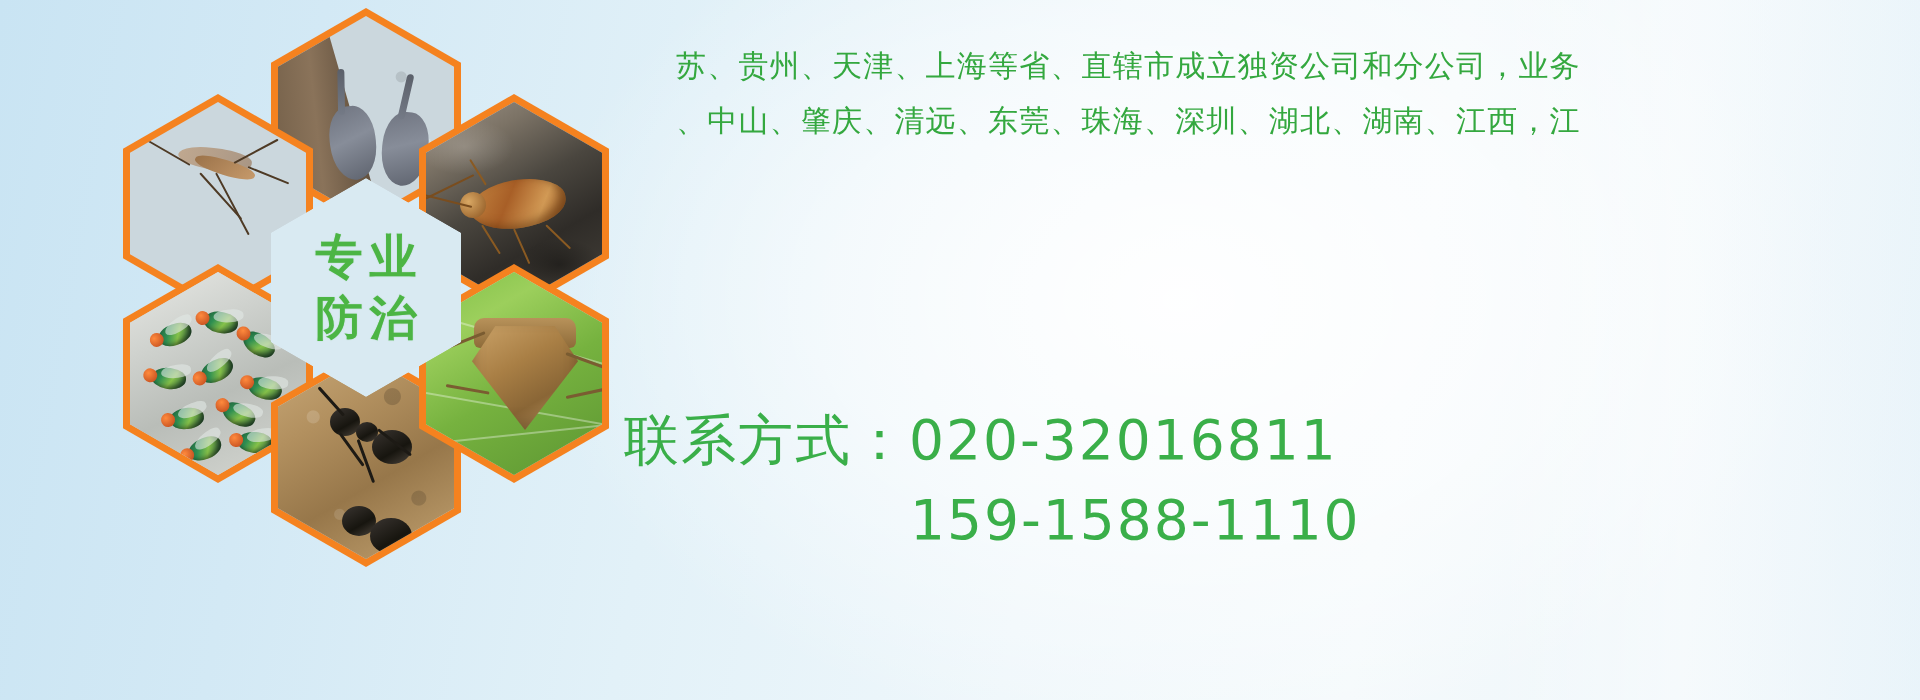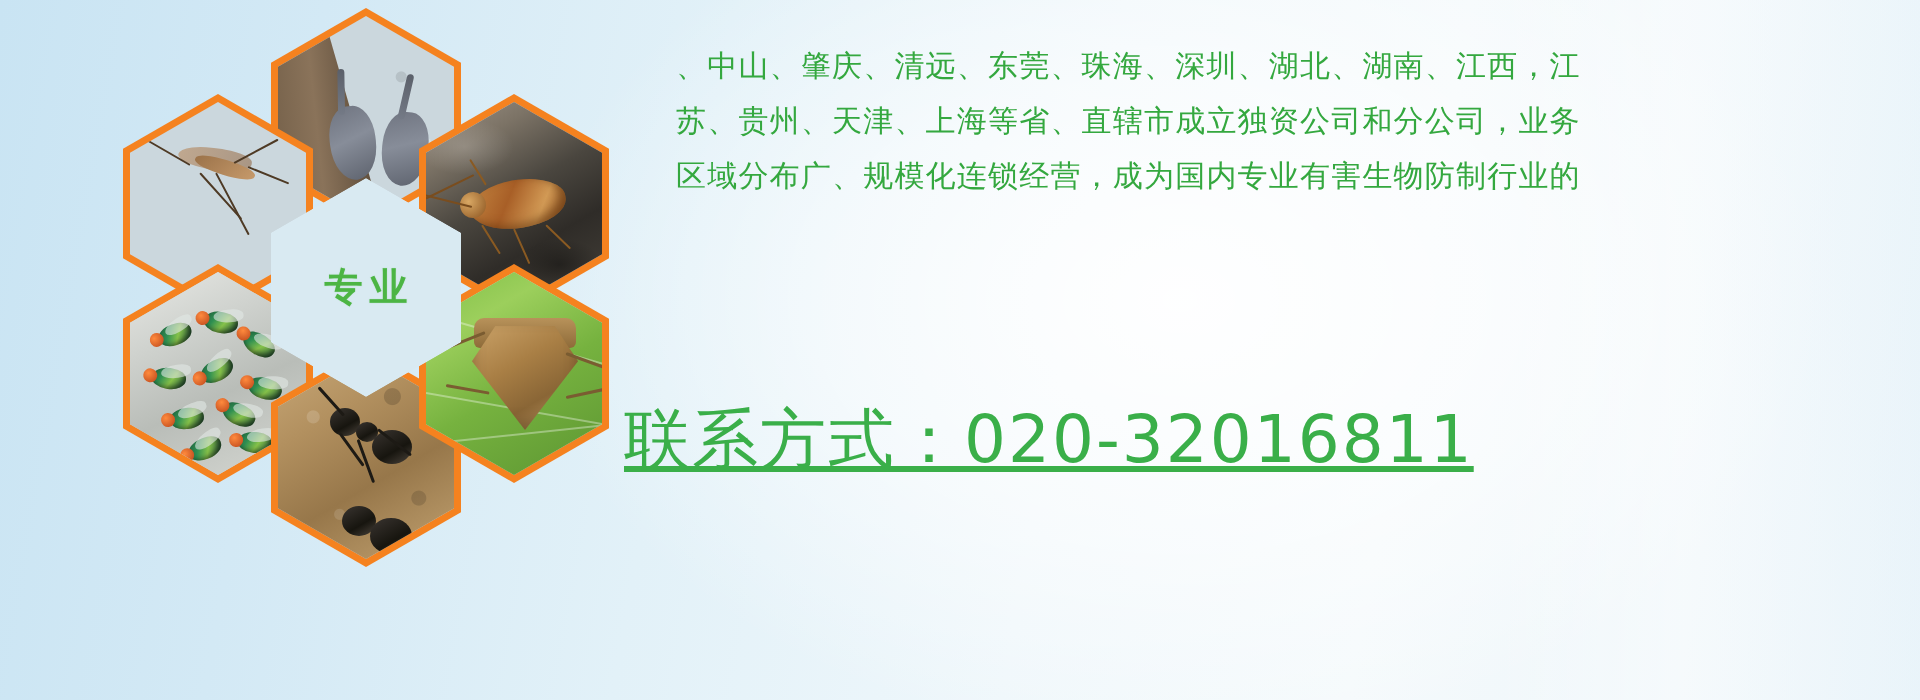--- a/index.html
+++ b/index.html
@@ -60,21 +60,21 @@
   
   .h-center{background:transparent;}
   .h-center .inner{
     width:190px;height:219px;
     background:#d9eaf2;
     display:flex;flex-direction:column;
     align-items:center;justify-content:center;
   }
   .logo-line{
     color:#4cb544;
-    font-size:38px;
+    font-size:47px;
     font-weight:700;
     letter-spacing:7px;
     text-indent:7px;
     line-height:1.28;
     font-family:"DejaVu Sans","Liberation Sans",sans-serif;
     text-shadow:0 0 1px rgba(76,181,68,.5);
   }
 
   
   
@@ -220,27 +220,26 @@
   }
   .para-line.first{text-indent:62px;}
 
   #contact{
     position:absolute;
     left:624px;top:400px;
     width:1260px;
   }
   .contact-line{
     color:#3aaf49;
-    font-size:66px;
+    font-size:55px;
     line-height:80px;
     letter-spacing:2px;
     font-weight:500;
     white-space:nowrap;
     font-family:"DejaVu Sans","Liberation Sans",sans-serif;
-    text-decoration:underline;
   }
   .contact-line.second{padding-left:286px;}
 </style>
 </head>
 <body>
 
 <div id="banner">
 
   <div id="sheen"></div>
 
@@ -333,28 +332,29 @@
           <div class="bleg" style="left:20px;top:112px;width:44px;transform:rotate(10deg);"></div>
           <div class="bleg" style="left:140px;top:80px;width:42px;transform:rotate(20deg);"></div>
           <div class="bleg" style="left:140px;top:124px;width:40px;transform:rotate(-12deg);"></div>
         </div>
       </div>
     </div>
 
     <div class="hexcell h-center">
       <div class="inner">
         <div class="logo-line">专业</div>
+        <div class="logo-line">防治</div>
       </div>
     </div>
 
   </div>
 
   <div id="copy">
+    <div class="para-line">苏、贵州、天津、上海等省、直辖市成立独资公司和分公司，业务</div>
     <div class="para-line">、中山、肇庆、清远、东莞、珠海、深圳、湖北、湖南、江西，江</div>
-    <div class="para-line">苏、贵州、天津、上海等省、直辖市成立独资公司和分公司，业务</div>
-    <div class="para-line">区域分布广、规模化连锁经营，成为国内专业有害生物防制行业的</div>
   </div>
 
   <div id="contact">
     <div class="contact-line">联系方式：020-32016811</div>
+    <div class="contact-line second">159-1588-1110</div>
   </div>
 
 </div>
 
 </body></html>

